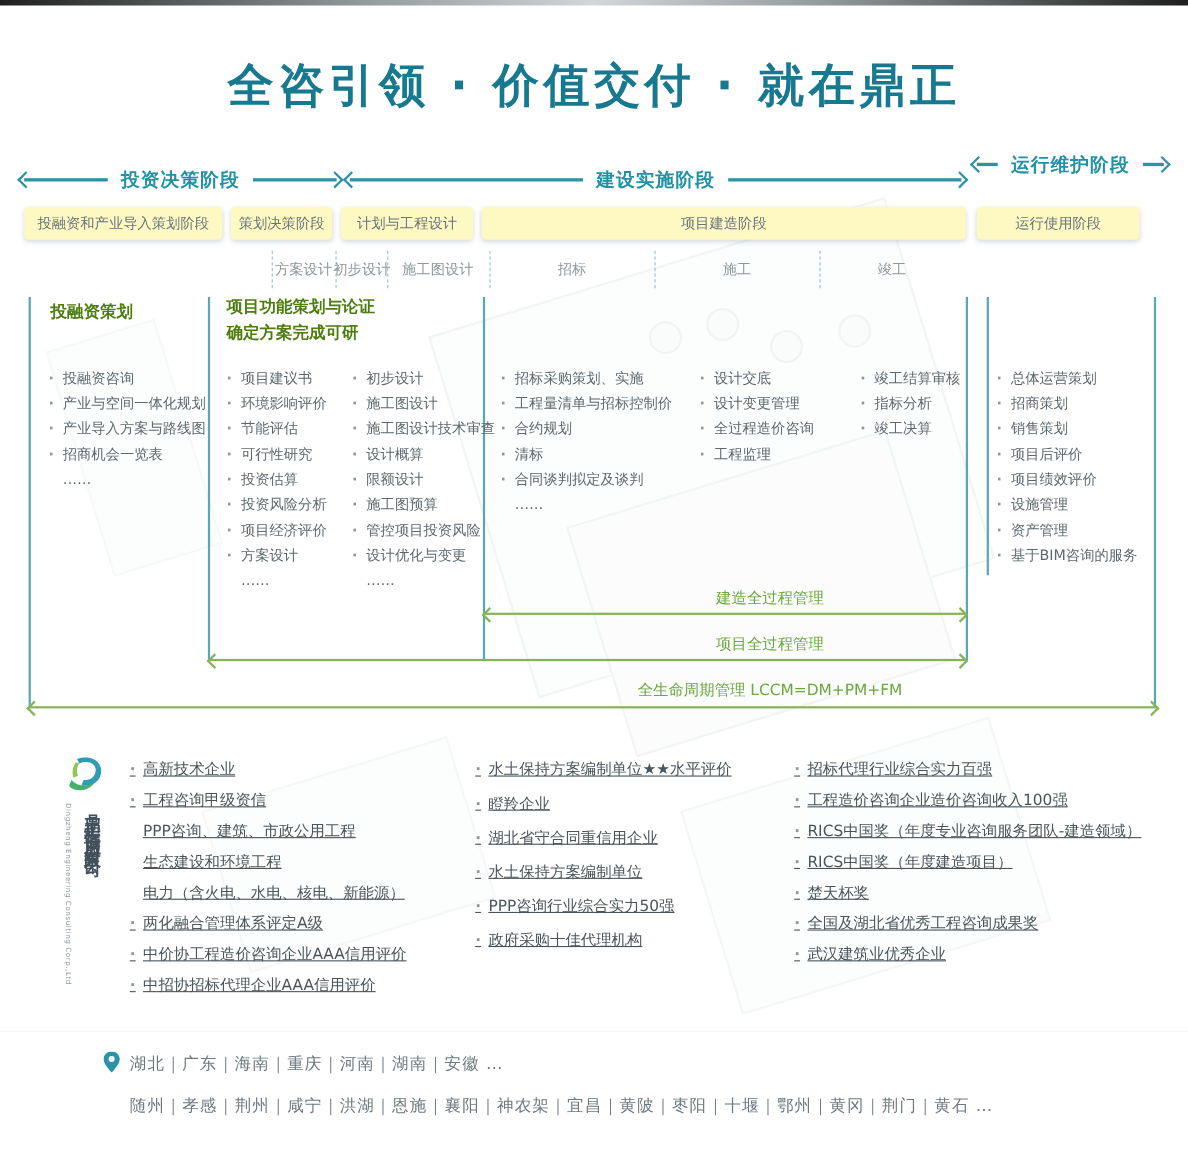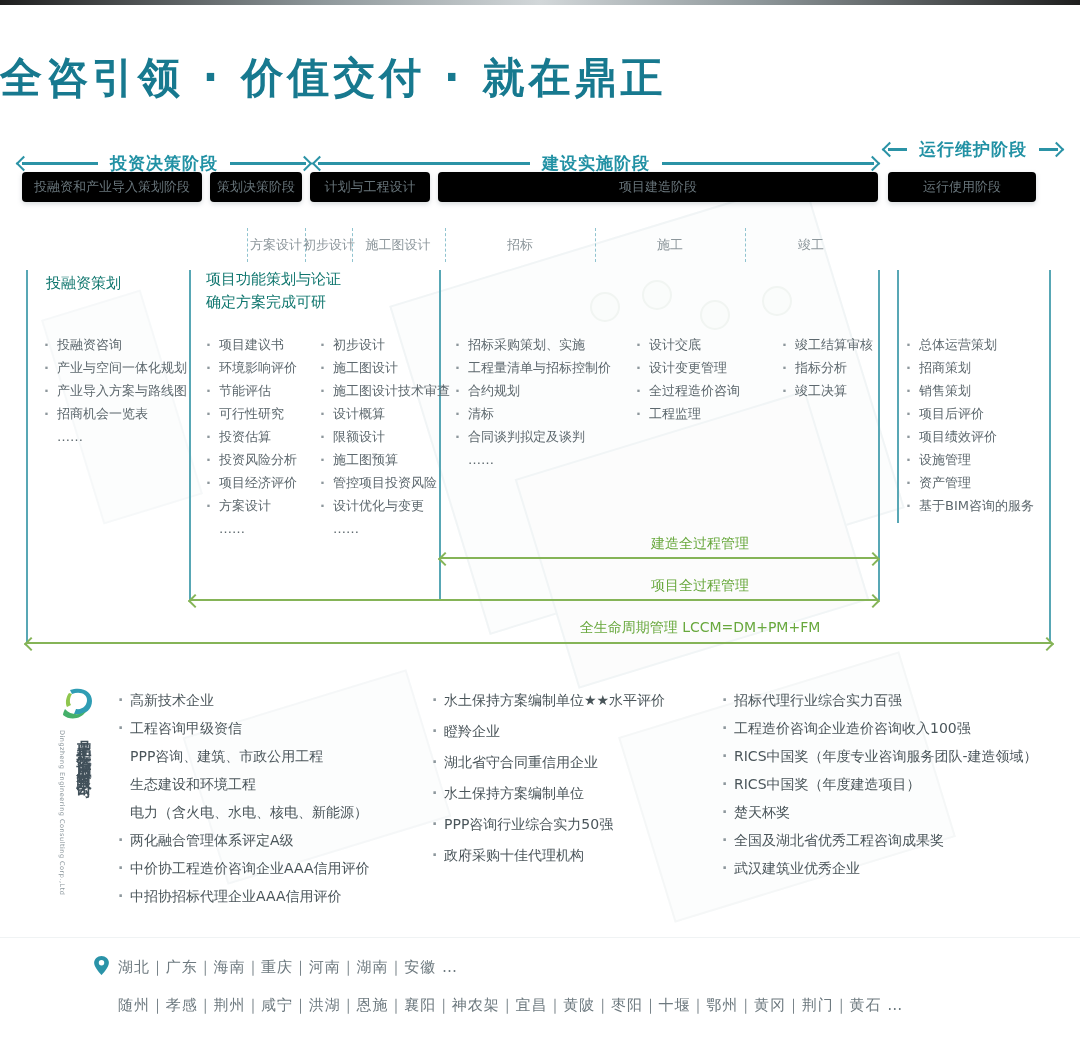--- a/index.html
+++ b/index.html
@@ -15,36 +15,36 @@
   .sk{position:absolute;border:2px solid #e7edef;background:#fbfcfc;transform:rotate(-17deg);}
   .sk1{left:430px;top:235px;width:430px;height:340px;}
   .sk2{left:540px;top:430px;width:300px;height:215px;background:#fafbfb;}
   .sk3{left:640px;top:690px;width:290px;height:190px;border-color:#edf1f2;}
   .sk4{left:200px;top:700px;width:230px;height:150px;border-color:#eef2f3;}
   .sk5{left:70px;top:300px;width:100px;height:210px;border-color:#f0f4f5;}
   .tree{position:absolute;border-radius:50%;border:2px solid #e6ede8;width:26px;height:26px;background:#f7faf8;transform:none;}
   .t1{left:590px;top:292px}.t2{left:642px;top:280px}.t3{left:700px;top:300px}.t4{left:762px;top:286px}
 
   
-  .title{position:absolute;top:50px;left:0;right:0;text-align:left;
+  .title{position:absolute;top:50px;left:0;right:0;text-align:center;
          font-size:42px;font-weight:900;letter-spacing:4px;color:#17798f;}
 
   
   .phase{position:absolute;display:flex;align-items:center;color:#2191a4;font-weight:bold;font-size:17px;letter-spacing:1px;}
   .phase .ln{flex:1;height:2.5px;background:#2b93a6;}
   .phase .ah{flex:none;width:9px;height:9px;border-left:2.5px solid #2b93a6;border-bottom:2.5px solid #2b93a6;}
   .phase .ah.l{transform:rotate(45deg);margin-right:-7px;}
   .phase .ah.r{transform:rotate(-135deg);margin-left:-7px;}
   .phase .plabel{margin:0 12px;white-space:nowrap;}
   .phase1{left:18px;top:152px;width:292px;}
   .phase2{left:314px;top:152px;width:564px;}
   .phase3{left:884px;top:138px;width:178px;}
 
   
-  .btn{position:absolute;top:172px;height:30px;background:#000000;border-radius:4px;color:#68757b;
+  .btn{position:absolute;top:188px;height:30px;background:#fef9c3;border-radius:4px;color:#68757b;
        font-size:13px;display:flex;align-items:center;justify-content:center;white-space:nowrap;
        box-shadow:0 2px 5px rgba(110,125,135,.28);}
   .b1{left:22px;width:180px}.b2{left:210px;width:92px}.b3{left:310px;width:120px}
   .b4{left:438px;width:440px}.b5{left:888px;width:148px}
 
   
   .sep{position:absolute;top:228px;height:34px;border-left:1px dashed #8fc3cf;}
   .p247{left:247px}.p305{left:305px}.p352{left:352px}.p445{left:445px}.p595{left:595px}.p745{left:745px}
   .ss{position:absolute;top:236px;font-size:13px;color:#8d979c;transform:translateX(-50%);white-space:nowrap;}
   .s1{left:276px}.s2{left:329px}.s3{left:398px}.s4{left:520px}.s5{left:670px}.s6{left:811px}
@@ -52,21 +52,21 @@
   
   .vl{position:absolute;width:2px;background:#58a7b5;}
   .v1{left:26px;top:270px;height:373px}
   .v2{left:189px;top:270px;height:330px}
   .v3{left:439px;top:270px;height:330px}
   .v4{left:878px;top:270px;height:330px}
   .v5{left:897px;top:270px;height:253px}
   .v6{left:1049px;top:270px;height:373px}
 
   
-  .chead{position:absolute;color:#0f766e;font-weight:normal;font-size:15px;white-space:nowrap;}
+  .chead{position:absolute;color:#4d7c0f;font-weight:bold;font-size:15px;white-space:nowrap;}
   .h1{left:46px;top:274px}
   .h2{left:206px;top:268px;line-height:23px;}
 
   
   .svc{position:absolute;top:326px;margin-top:12px;}
   .c1{left:44px;width:160px}.c2{left:206px;width:120px}.c3{left:320px;width:135px}
   .c4{left:455px;width:175px}.c5{left:636px;width:150px}.c6{left:782px;width:115px}.c7{left:906px;width:145px}
   .li{display:flex;align-items:flex-start;font-size:13px;line-height:14px;margin-bottom:9px;color:#5d686e;white-space:nowrap;}
   .li .dot{flex:none;width:13px;color:#8d979c;}
   .li .dot::before{content:"\00B7";font-weight:bold;}
@@ -88,21 +88,21 @@
   .logo{position:absolute;left:46px;top:686px;width:66px;}
   .logo svg.mark{display:block;margin-left:10px;}
   .cn{position:absolute;left:28px;top:42px;writing-mode:vertical-rl;font-weight:bold;
       font-size:15px;letter-spacing:4px;color:#41505a;white-space:nowrap;}
   .en{position:absolute;left:12px;top:44px;writing-mode:vertical-rl;font-size:6.5px;
       color:#8a959b;letter-spacing:.5px;white-space:nowrap;}
 
   
   .ach{position:absolute;top:692px;}
   .a1{left:118px;width:310px}.a2{left:432px;width:290px}.a3{left:722px;width:310px}
-  .ach .li{font-size:14px;line-height:17px;margin-bottom:11px;color:#4a555a;}
+  .ach .li{font-size:14px;line-height:17px;margin-bottom:11px;color:#4a555a;text-decoration:underline;}
   .a2 .li{margin-bottom:14px;}
   .ach .li .dot{width:12px;}
 
   
   .fdiv{position:absolute;left:0;right:0;top:937px;height:1px;background:#f0f3f4;}
   .pin{position:absolute;left:94px;top:956px;}
   .fline{position:absolute;left:118px;font-size:15px;color:#6d797f;letter-spacing:1px;white-space:nowrap;}
   .f1{top:958px}.f2{top:996px}
 </style>
 </head>

